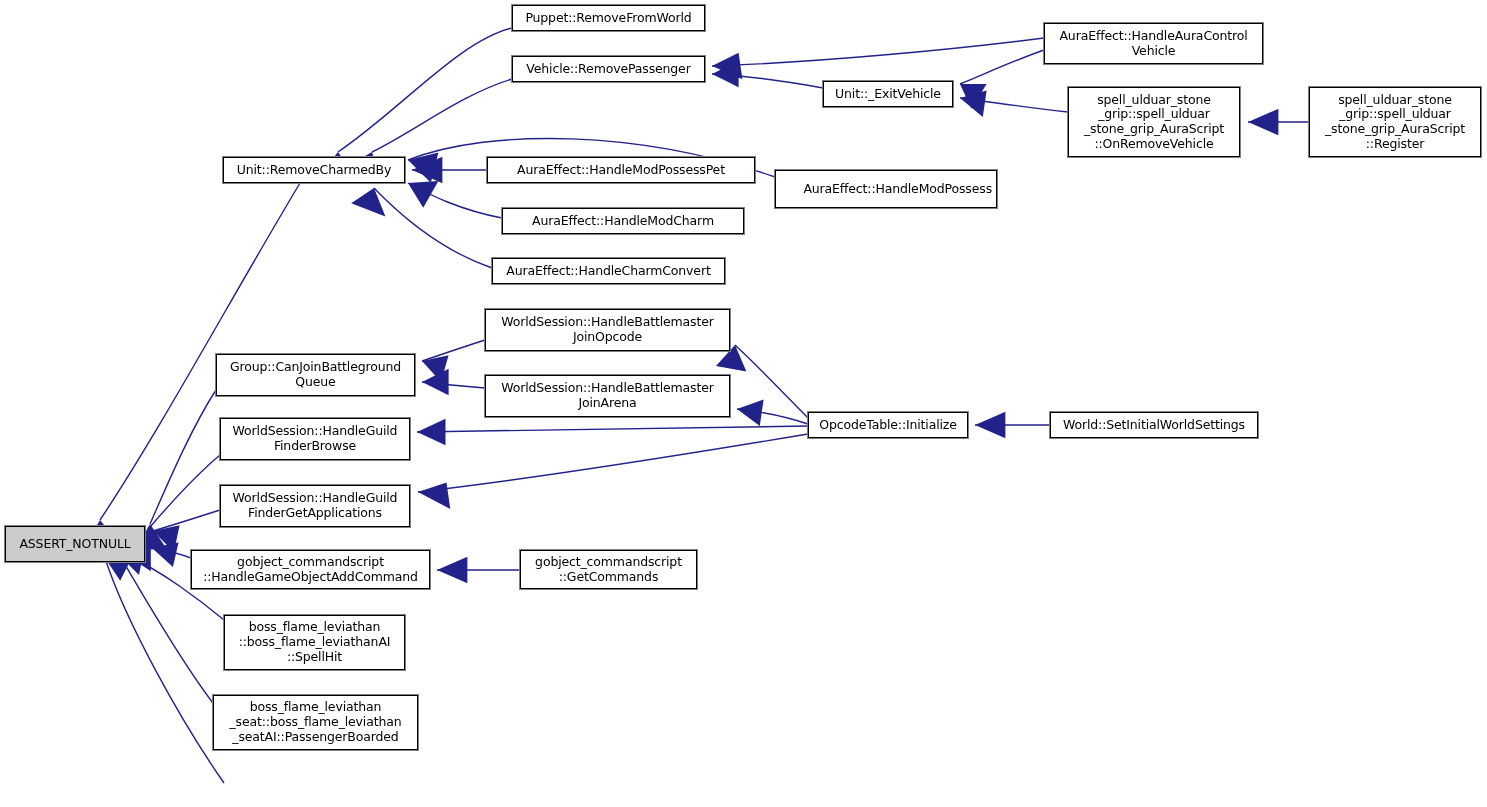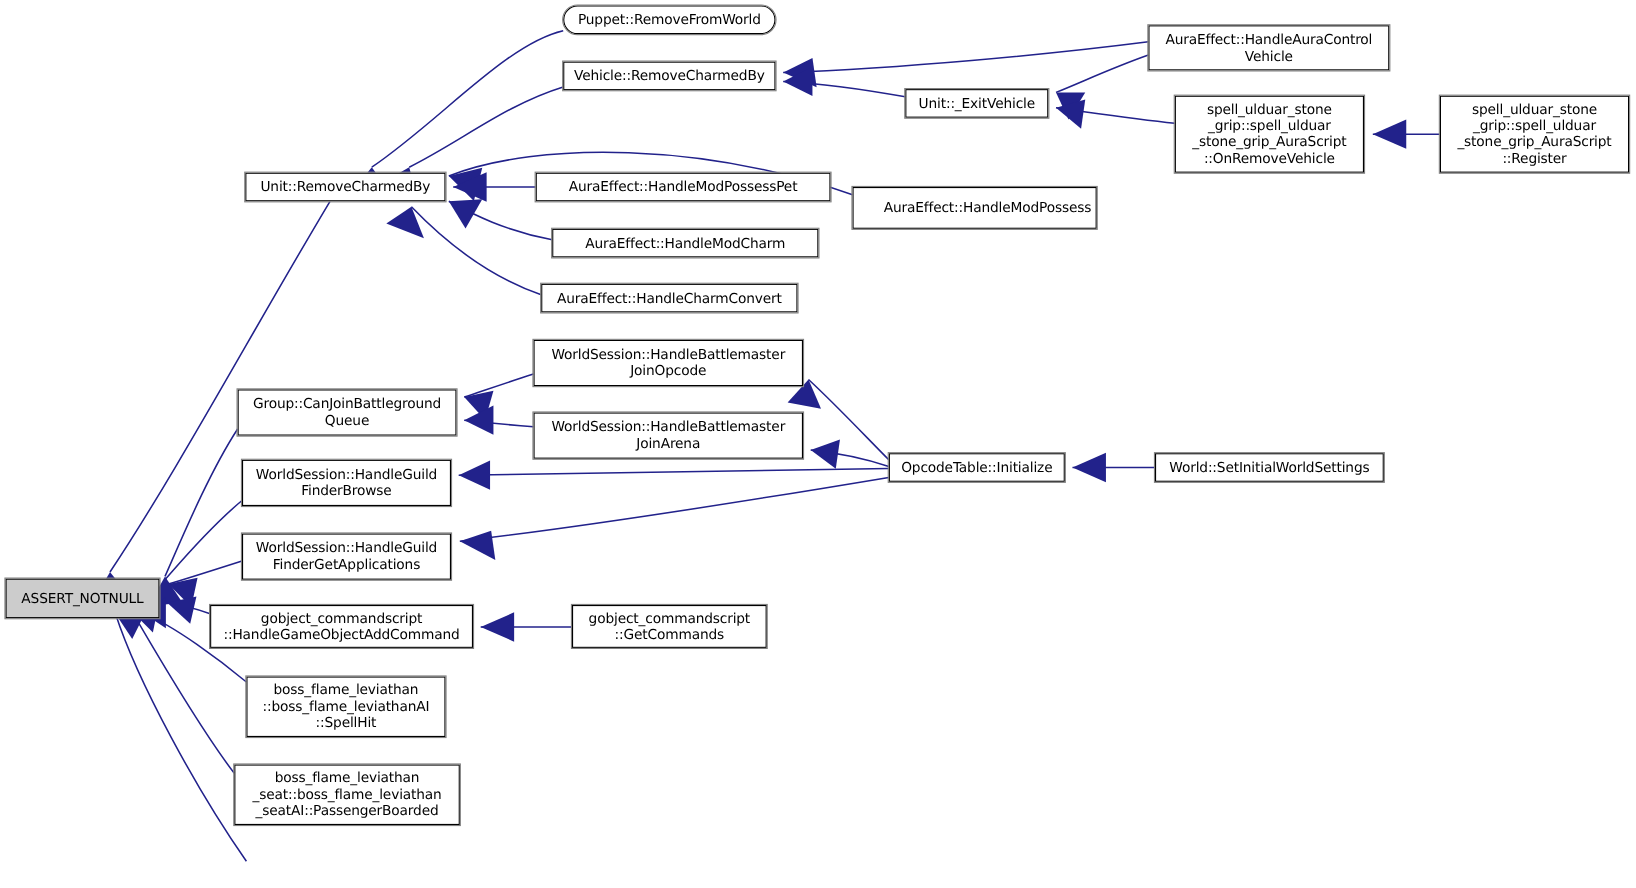--- a/index.html
+++ b/index.html
@@ -108,22 +108,22 @@
       <path d="M 224,620 C 200,600 160,570 128,556" fill="none" stroke="#22228b" stroke-width="1.4"></path>
       <polygon points="128,556 150.8,571.2 150.8,542.7" fill="#22228b"></polygon>
       <path d="M 213,703 C 180,660 140,590 120,556" fill="none" stroke="#22228b" stroke-width="1.4"></path>
       <polygon points="120,556 139,575 144.7,546.5" fill="#22228b"></polygon>
       <path d="M 224,783 C 180,720 125,620 105,558" fill="none" stroke="#22228b" stroke-width="1.4"></path>
       <polygon points="105,558 120.2,580.8 133.5,554.2" fill="#22228b"></polygon>
     </svg>
   <div id="node-layer">
       <div class="node root" style="left: 5px; top: 526px; width: 140px; height: 36px;"><span class="node-label">ASSERT_NOTNULL</span></div>
       <div class="node" style="left: 223px; top: 157px; width: 182px; height: 26px;"><span class="node-label">Unit::RemoveCharmedBy</span></div>
-      <div class="node" style="left: 512px; top: 5px; width: 193px; height: 26px; border-radius: 13px;"><span class="node-label">Puppet::RemoveFromWorld</span></div>
-      <div class="node" style="left: 512px; top: 56px; width: 193px; height: 26px;"><span class="node-label">Vehicle::RemoveCharmedBy</span></div>
+      <div class="node" style="left: 512px; top: 5px; width: 193px; height: 26px;"><span class="node-label">Puppet::RemoveFromWorld</span></div>
+      <div class="node" style="left: 512px; top: 56px; width: 193px; height: 26px;"><span class="node-label">Vehicle::RemovePassenger</span></div>
       <div class="node" style="left: 487px; top: 157px; width: 268px; height: 26px;"><span class="node-label">AuraEffect::HandleModPossessPet</span></div>
       <div class="node" style="left: 502px; top: 208px; width: 242px; height: 26px;"><span class="node-label">AuraEffect::HandleModCharm</span></div>
       <div class="node" style="left: 492px; top: 258px; width: 233px; height: 26px;"><span class="node-label">AuraEffect::HandleCharmConvert</span></div>
       <div class="node" style="left: 775px; top: 170px; width: 222px; height: 38px; justify-content: flex-end;"><span class="node-label">AuraEffect::HandleModPossess</span></div>
       <div class="node" style="left: 823px; top: 81px; width: 130px; height: 26px;"><span class="node-label">Unit::_ExitVehicle</span></div>
       <div class="node" style="left: 1044px; top: 23px; width: 219px; height: 41px;"><span class="node-label">AuraEffect::HandleAuraControl
 Vehicle</span></div>
       <div class="node" style="left: 1068px; top: 87px; width: 172px; height: 70px;"><span class="node-label">spell_ulduar_stone
 _grip::spell_ulduar
 _stone_grip_AuraScript

